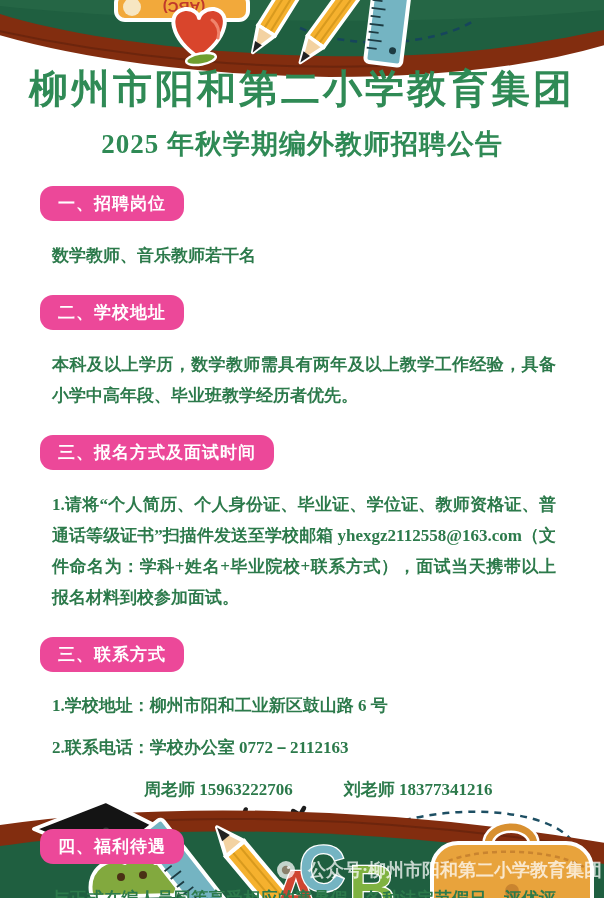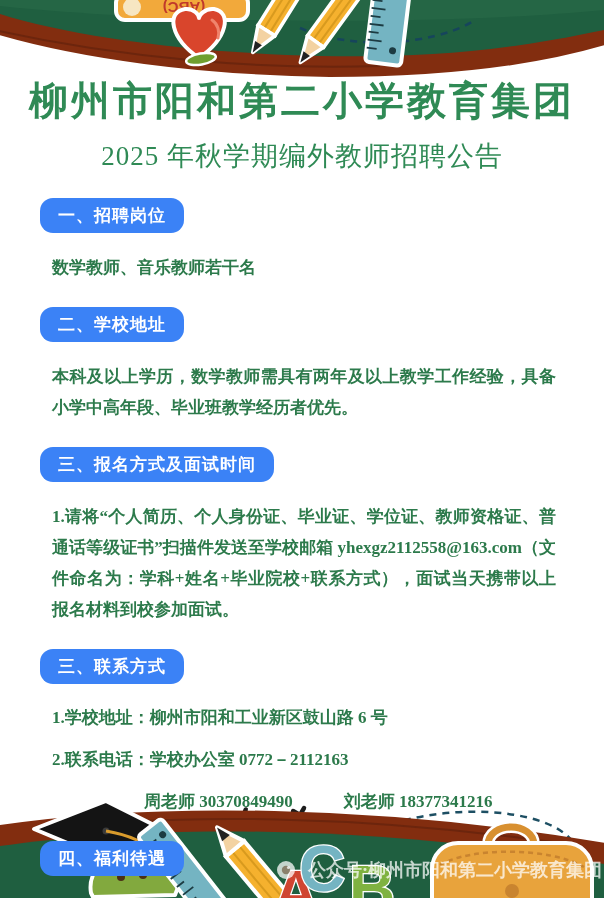--- a/index.html
+++ b/index.html
@@ -1,26 +1,26 @@
 <!DOCTYPE html>
 <html><head>
 <meta charset="utf-8">
 <style>
   html,body{margin:0;padding:0;background:#fff;}
   .page{position:relative;width:604px;height:898px;overflow:hidden;background:#fff;
         font-family:"Liberation Serif","DejaVu Serif",serif;}
   .deco-top{position:absolute;top:0;left:0;z-index:0;}
   .deco-bottom{position:absolute;bottom:0;left:0;z-index:0;}
   .content{position:absolute;top:66px;left:0;width:604px;z-index:1;}
-  .title{margin:12px;text-align:center;color:#2f8a55;font-size:39px;font-weight:bold;
+  .title{margin:0;text-align:center;color:#2f8a55;font-size:39px;font-weight:bold;
          letter-spacing:3px;line-height:1.2;}
   .subtitle{margin:15px 0 0;text-align:center;color:#2f8a55;font-size:27px;
-            font-weight:normal;letter-spacing:1px;line-height:1.2;}
+            font-weight:bold;letter-spacing:1px;line-height:1.2;}
   .sections{padding:0 36px 0 40px;margin-top:14px;}
-  .badge{display:inline-block;background:#3b82f6;color:#fff;font-size:17px;
+  .badge{display:inline-block;background:#ec4899;color:#fff;font-size:17px;
          font-weight:bold;padding:6px 18px;border-radius:13px;margin:12px 0 7px;
          letter-spacing:1px;}
   .para{font-size:17px;line-height:31px;color:#2c7a4b;font-weight:bold;margin:12px;
         white-space:pre-wrap;text-align:justify;}
   .contact .para{line-height:30px;text-align:left;}
   .indent{padding-left:92px;}
   .watermark{position:absolute;bottom:16px;left:276px;z-index:3;display:flex;
              align-items:center;gap:12px;color:rgba(255,255,255,0.74);
              font-size:18px;font-weight:bold;white-space:nowrap;}
 </style>
@@ -100,21 +100,21 @@
 
       <div class="section">
         <div class="badge">三、报名方式及面试时间</div>
         <p class="para">1.请将“个人简历、个人身份证、毕业证、学位证、教师资格证、普通话等级证书”扫描件发送至学校邮箱 yhexgz2112558@163.com（文件命名为：学科+姓名+毕业院校+联系方式），面试当天携带以上报名材料到校参加面试。</p>
       </div>
 
       <div class="section contact">
         <div class="badge">三、联系方式</div>
         <p class="para">1.学校地址：柳州市阳和工业新区鼓山路 6 号</p>
         <p class="para">2.联系电话：学校办公室 0772－2112163</p>
-        <p class="para indent">周老师 30370849490　　　刘老师 18377341216</p>
+        <p class="para indent">周老师 15963222706　　　刘老师 18377341216</p>
       </div>
 
       <div class="section">
         <div class="badge">四、福利待遇</div>
         <p class="para">与正式在编人员同等享受相应的寒暑假、各种法定节假日、评优评先、培训机会等，每月工资面议。</p>
       </div>
 
     </div>
   </div>
 

